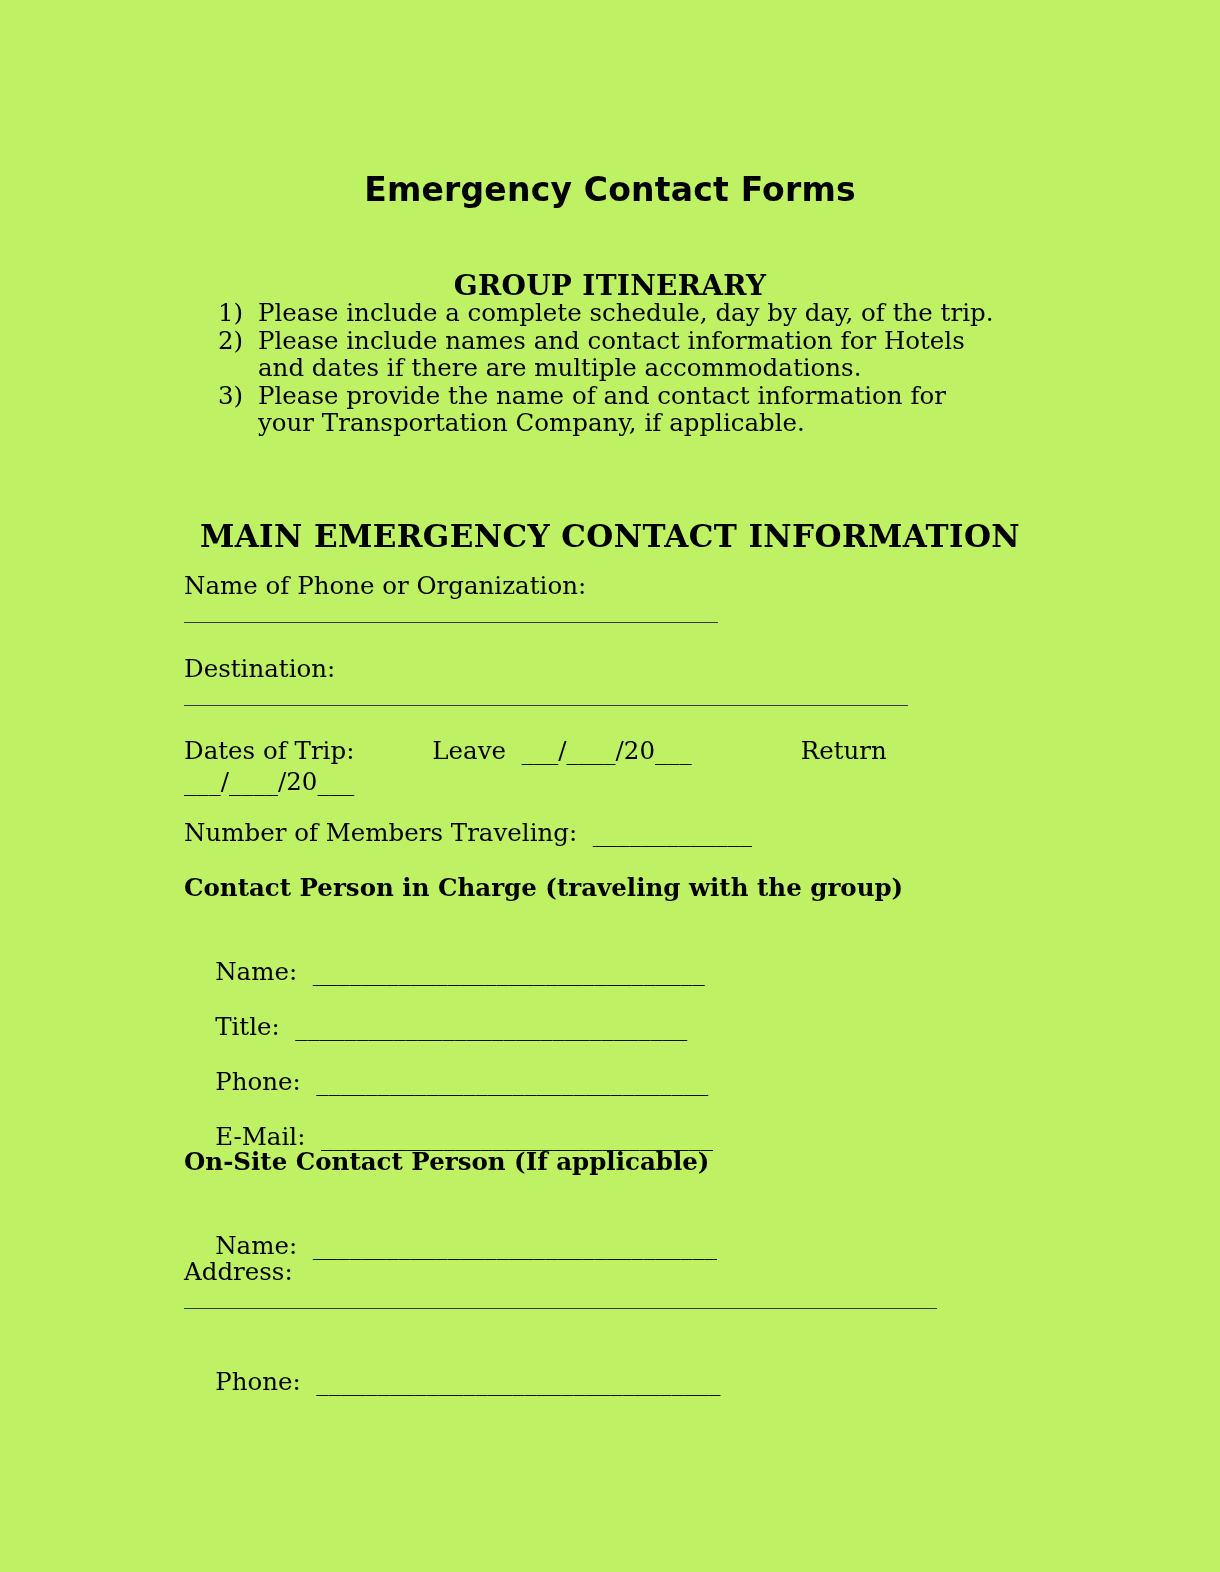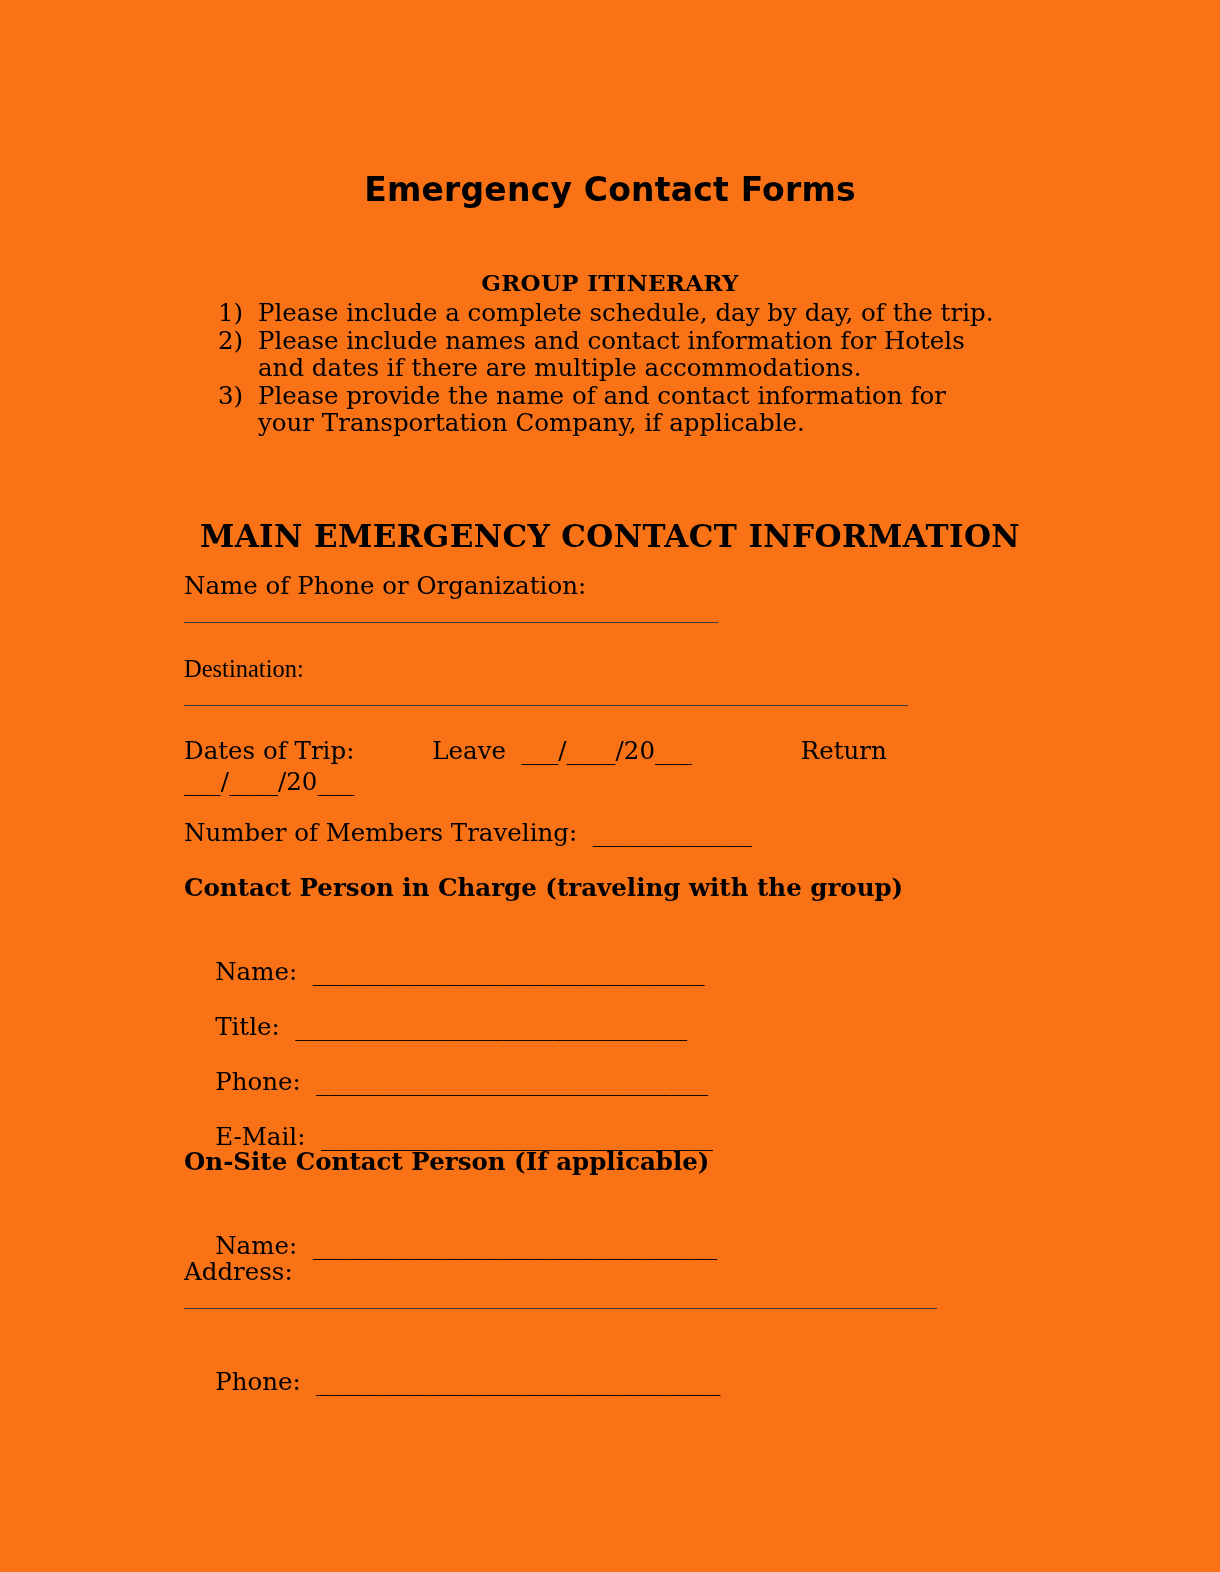--- a/index.html
+++ b/index.html
@@ -5,21 +5,21 @@
   html, body {
     margin: 0;
     padding: 0;
     background: #ffffff;
   }
 
   .page {
     position: relative;
     width: 1220px;
     height: 1572px;
-    background: #f97316;
+    background: #bef264;
     margin: 0 auto;
     overflow: hidden;
     color: #000000;
     font-family: "DejaVu Serif", "Liberation Serif", serif;
   }
 
   
   .doc-title {
     position: absolute;
     left: 0;
@@ -34,21 +34,21 @@
   }
 
   
   .itinerary-heading {
     position: absolute;
     left: 0;
     top: 269px;
     width: 1220px;
     text-align: center;
     font-weight: bold;
-    font-size: 23px;
+    font-size: 28px;
     letter-spacing: 0.3px;
   }
 
   .itinerary-list {
     position: absolute;
     left: 218px;
     top: 299px;
     width: 790px;
     margin: 0;
     padding: 0;
@@ -132,21 +132,21 @@
       <span class="marker">3)</span>
       <span>Please provide the name of and contact information for your Transportation Company, if applicable.</span>
     </li>
   </ul>
 
   <div class="section-heading">MAIN EMERGENCY CONTACT INFORMATION</div>
 
   <div class="field-row" style="top:572px;">Name of Phone or Organization:</div>
   <div class="rule" style="left:184px; top:622px; width:534px;"></div>
 
-  <div class="field-row" style="top:655px;font-family:Liberation Serif, serif;">Destination:</div>
+  <div class="field-row" style="top:655px;">Destination:</div>
   <div class="rule" style="left:184px; top:705px; width:724px;"></div>
 
   <div class="field-row" style="top:737px;">Dates of Trip:          Leave  ___/____/20___              Return</div>
   <div class="field-row" style="top:768px;">___/____/20___</div>
 
   <div class="field-row" style="top:819px;">Number of Members Traveling:  _____________</div>
 
   <div class="bold-head" style="top:874px;">Contact Person in Charge (traveling with the group)</div>
 
   <div class="field-row" style="top:930px;">

